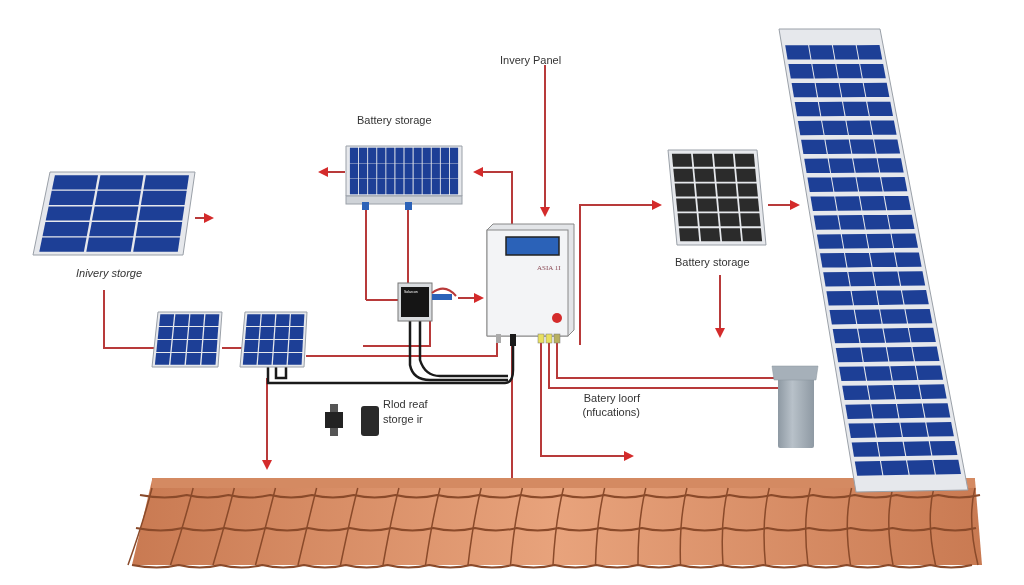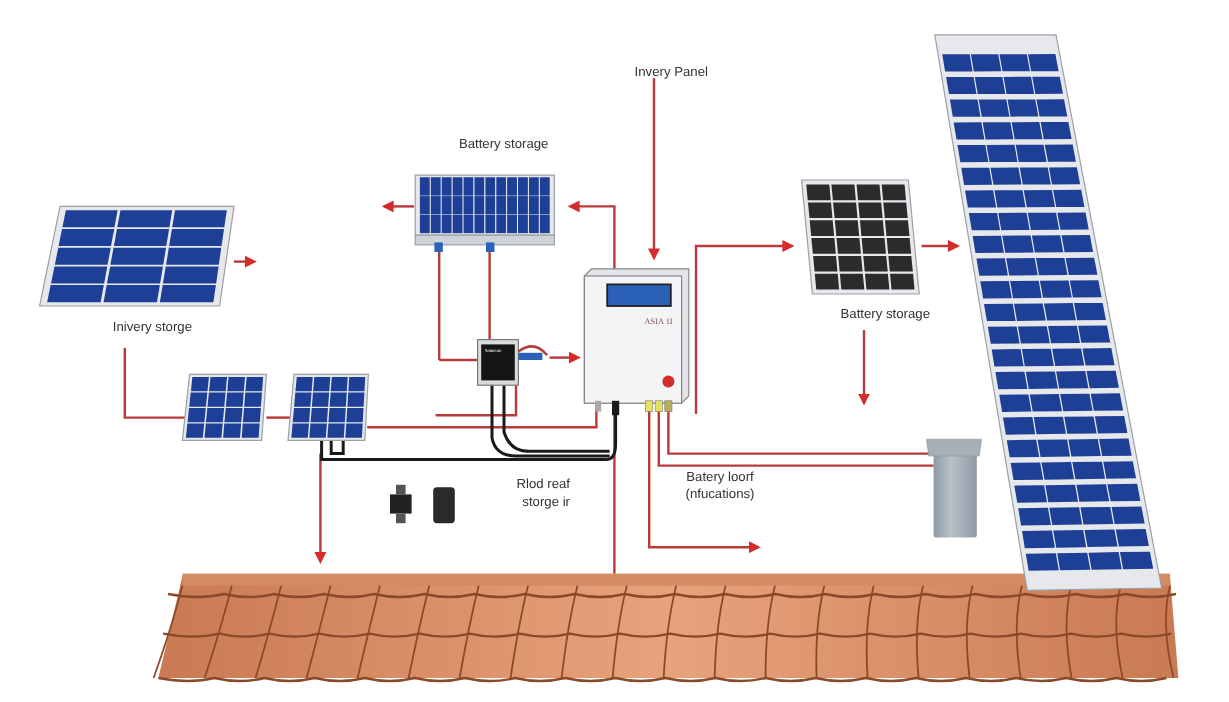--- a/index.html
+++ b/index.html
@@ -1,18 +1,18 @@
 <!DOCTYPE html>
 <html><head>
 <meta charset="utf-8">
 <style>
   html,body{margin:0;padding:0;background:#ffffff;}
   body{width:1024px;height:585px;position:relative;overflow:hidden;font-family:"Liberation Sans",sans-serif;}
   #stage{position:absolute;left:0;top:0;width:1024px;height:585px;}
-  .lbl{position:absolute;font-family:"Liberation Sans",sans-serif;font-size:11px;color:#333333;white-space:nowrap;text-align:right;line-height:14px;}
+  .lbl{position:absolute;font-family:"Liberation Sans",sans-serif;font-size:11px;color:#333333;white-space:nowrap;text-align:left;line-height:14px;}
 </style>
 </head>
 <body>
 
 <div id="stage">
   <svg id="svg" width="1024" height="585" viewBox="0 0 1024 585" xmlns="http://www.w3.org/2000/svg">
     <defs>
       <marker id="arr" markerWidth="10" markerHeight="10" refX="8" refY="5" orient="auto" markerUnits="userSpaceOnUse">
         <path d="M0,0 L10,5 L0,10 z" fill="#d42b2b"></path>
       </marker>
@@ -351,23 +351,23 @@
       <rect x="330" y="404" width="8" height="8" fill="#555"></rect>
       <rect x="325" y="412" width="18" height="16" fill="#222"></rect>
       <rect x="330" y="428" width="8" height="8" fill="#555"></rect>
       <rect x="361" y="406" width="18" height="30" rx="3" fill="#2a2a2a"></rect>
     </g>
   </svg>
 
   
   <div class="lbl" style="left:500px;top:53px;width:90px;">Invery Panel</div>
   <div class="lbl" style="left:357px;top:113px;width:100px;">Battery storage</div>
-  <div class="lbl" style="left:60px;top:266px;width:100px;">Inivery storge</div>
+  <div class="lbl" style="left:76px;top:266px;width:100px;font-style:italic;">Inivery storge</div>
   <div class="lbl" style="left:675px;top:255px;width:100px;">Battery storage</div>
-  <div class="lbl" style="left:405px;top:397px;width:70px;line-height:15px;">
+  <div class="lbl" style="left:383px;top:397px;width:70px;line-height:15px;">
     <div>Rlod reaf</div>
     <div>storge ir</div>
   </div>
-  <div class="lbl" style="left:560px;top:391px;width:80px;text-align:center;line-height:14px;">
+  <div class="lbl" style="left:560px;top:391px;width:80px;text-align:right;line-height:14px;">
     <div>Batery loorf</div>
     <div>(nfucations)</div>
   </div>
 </div>
 
 </body></html>

